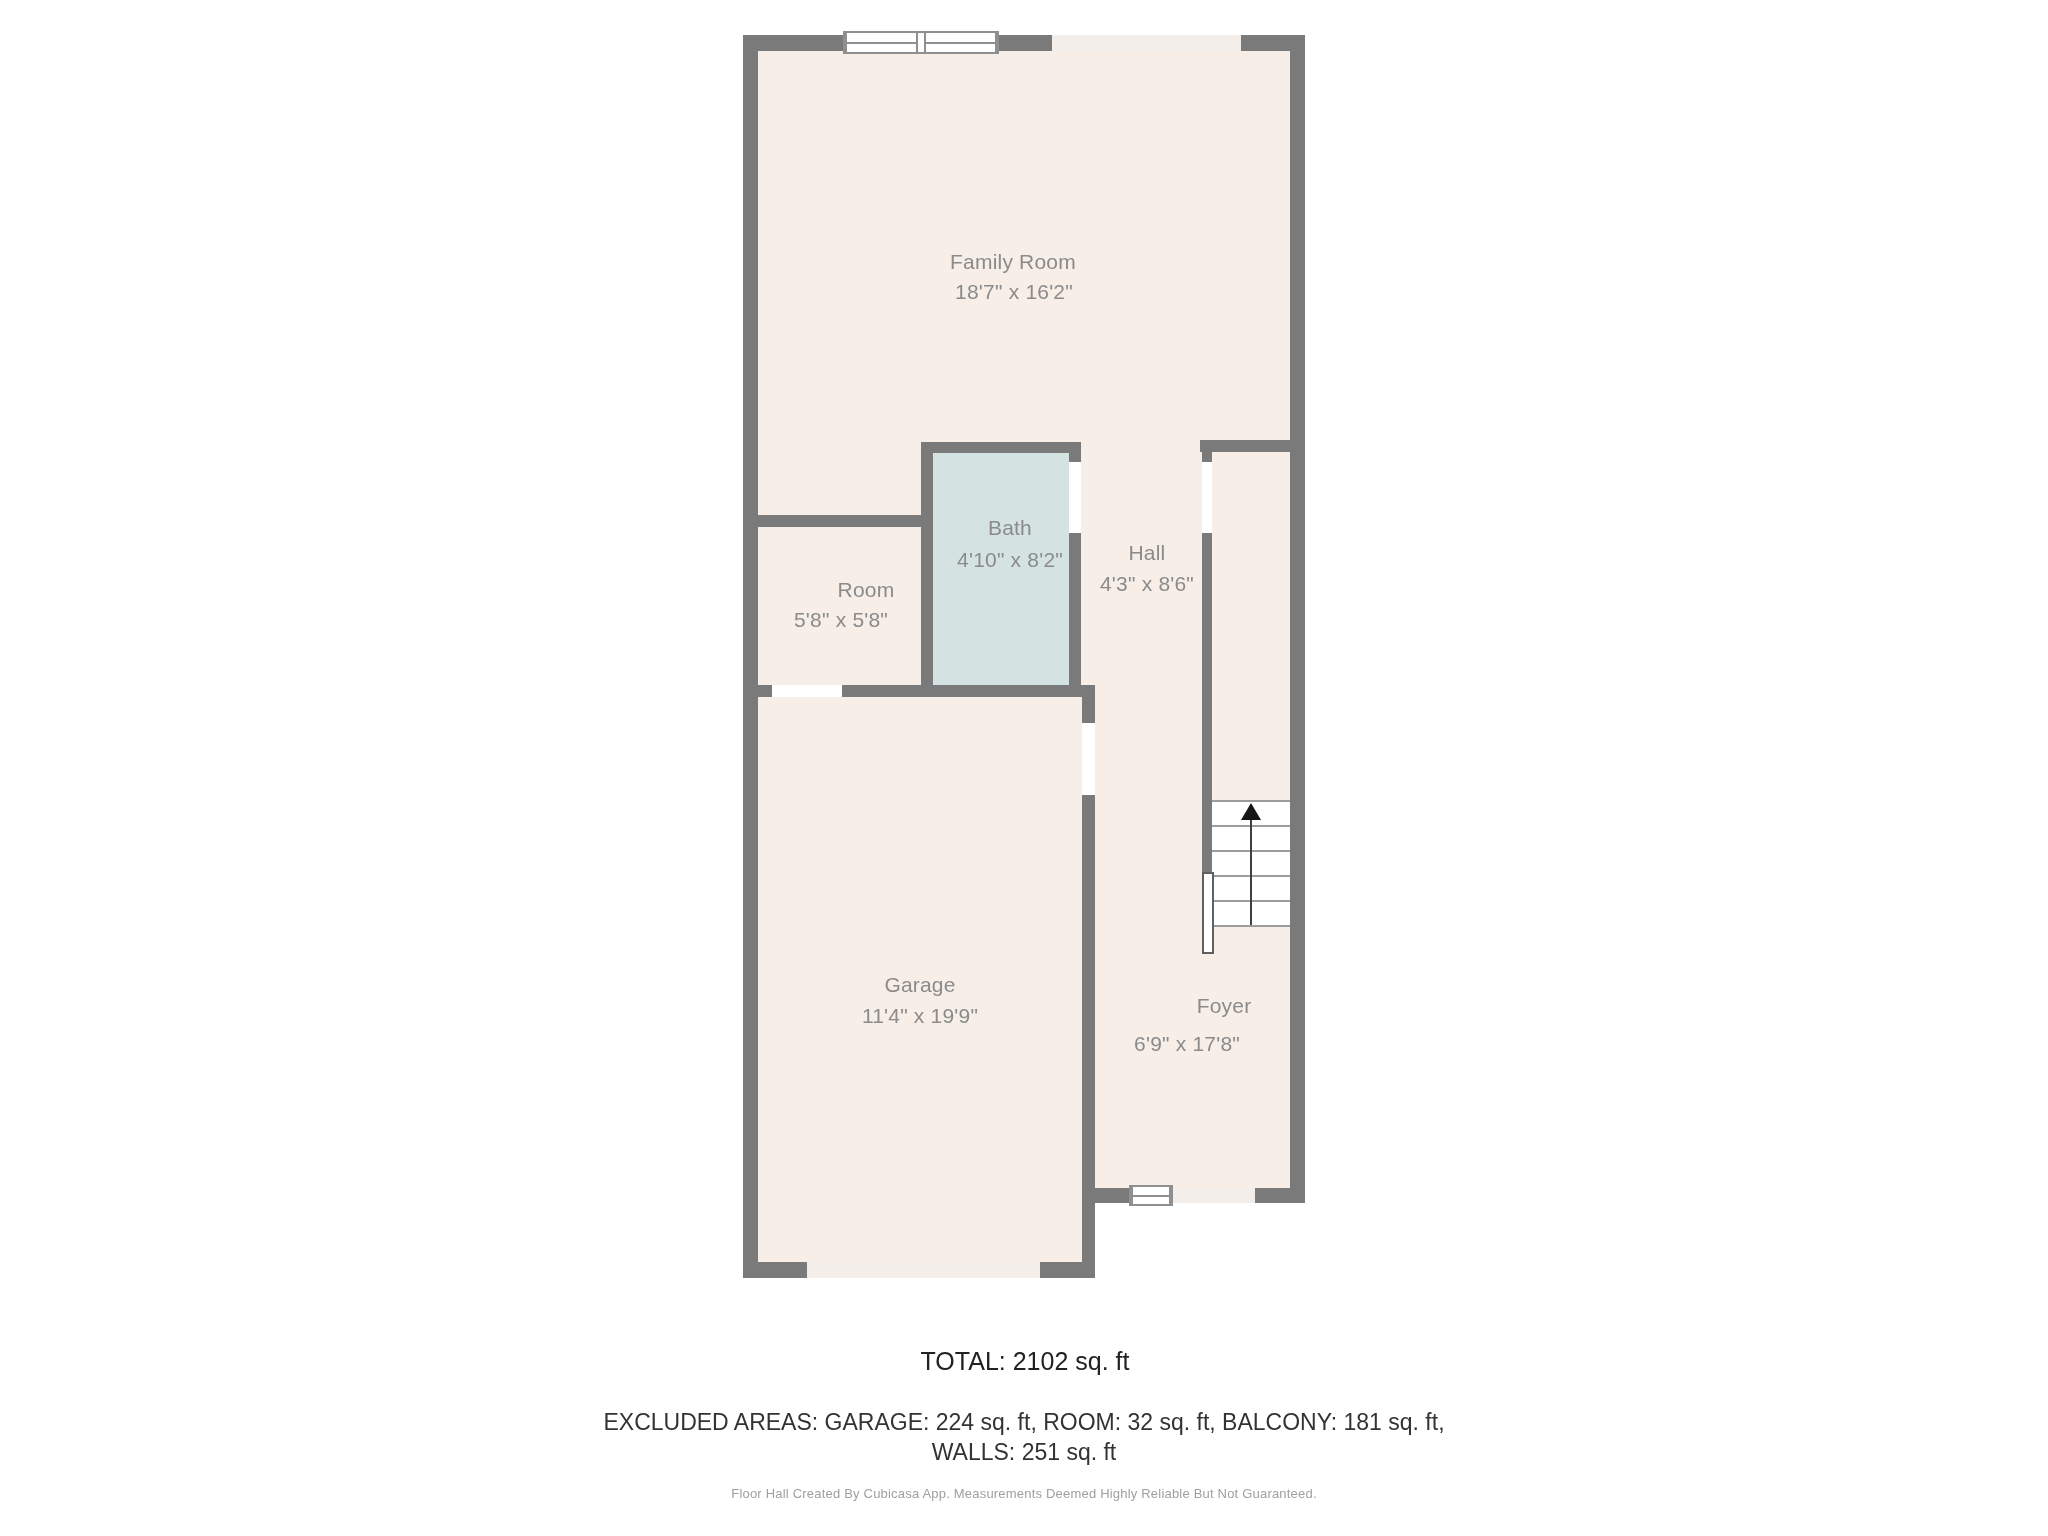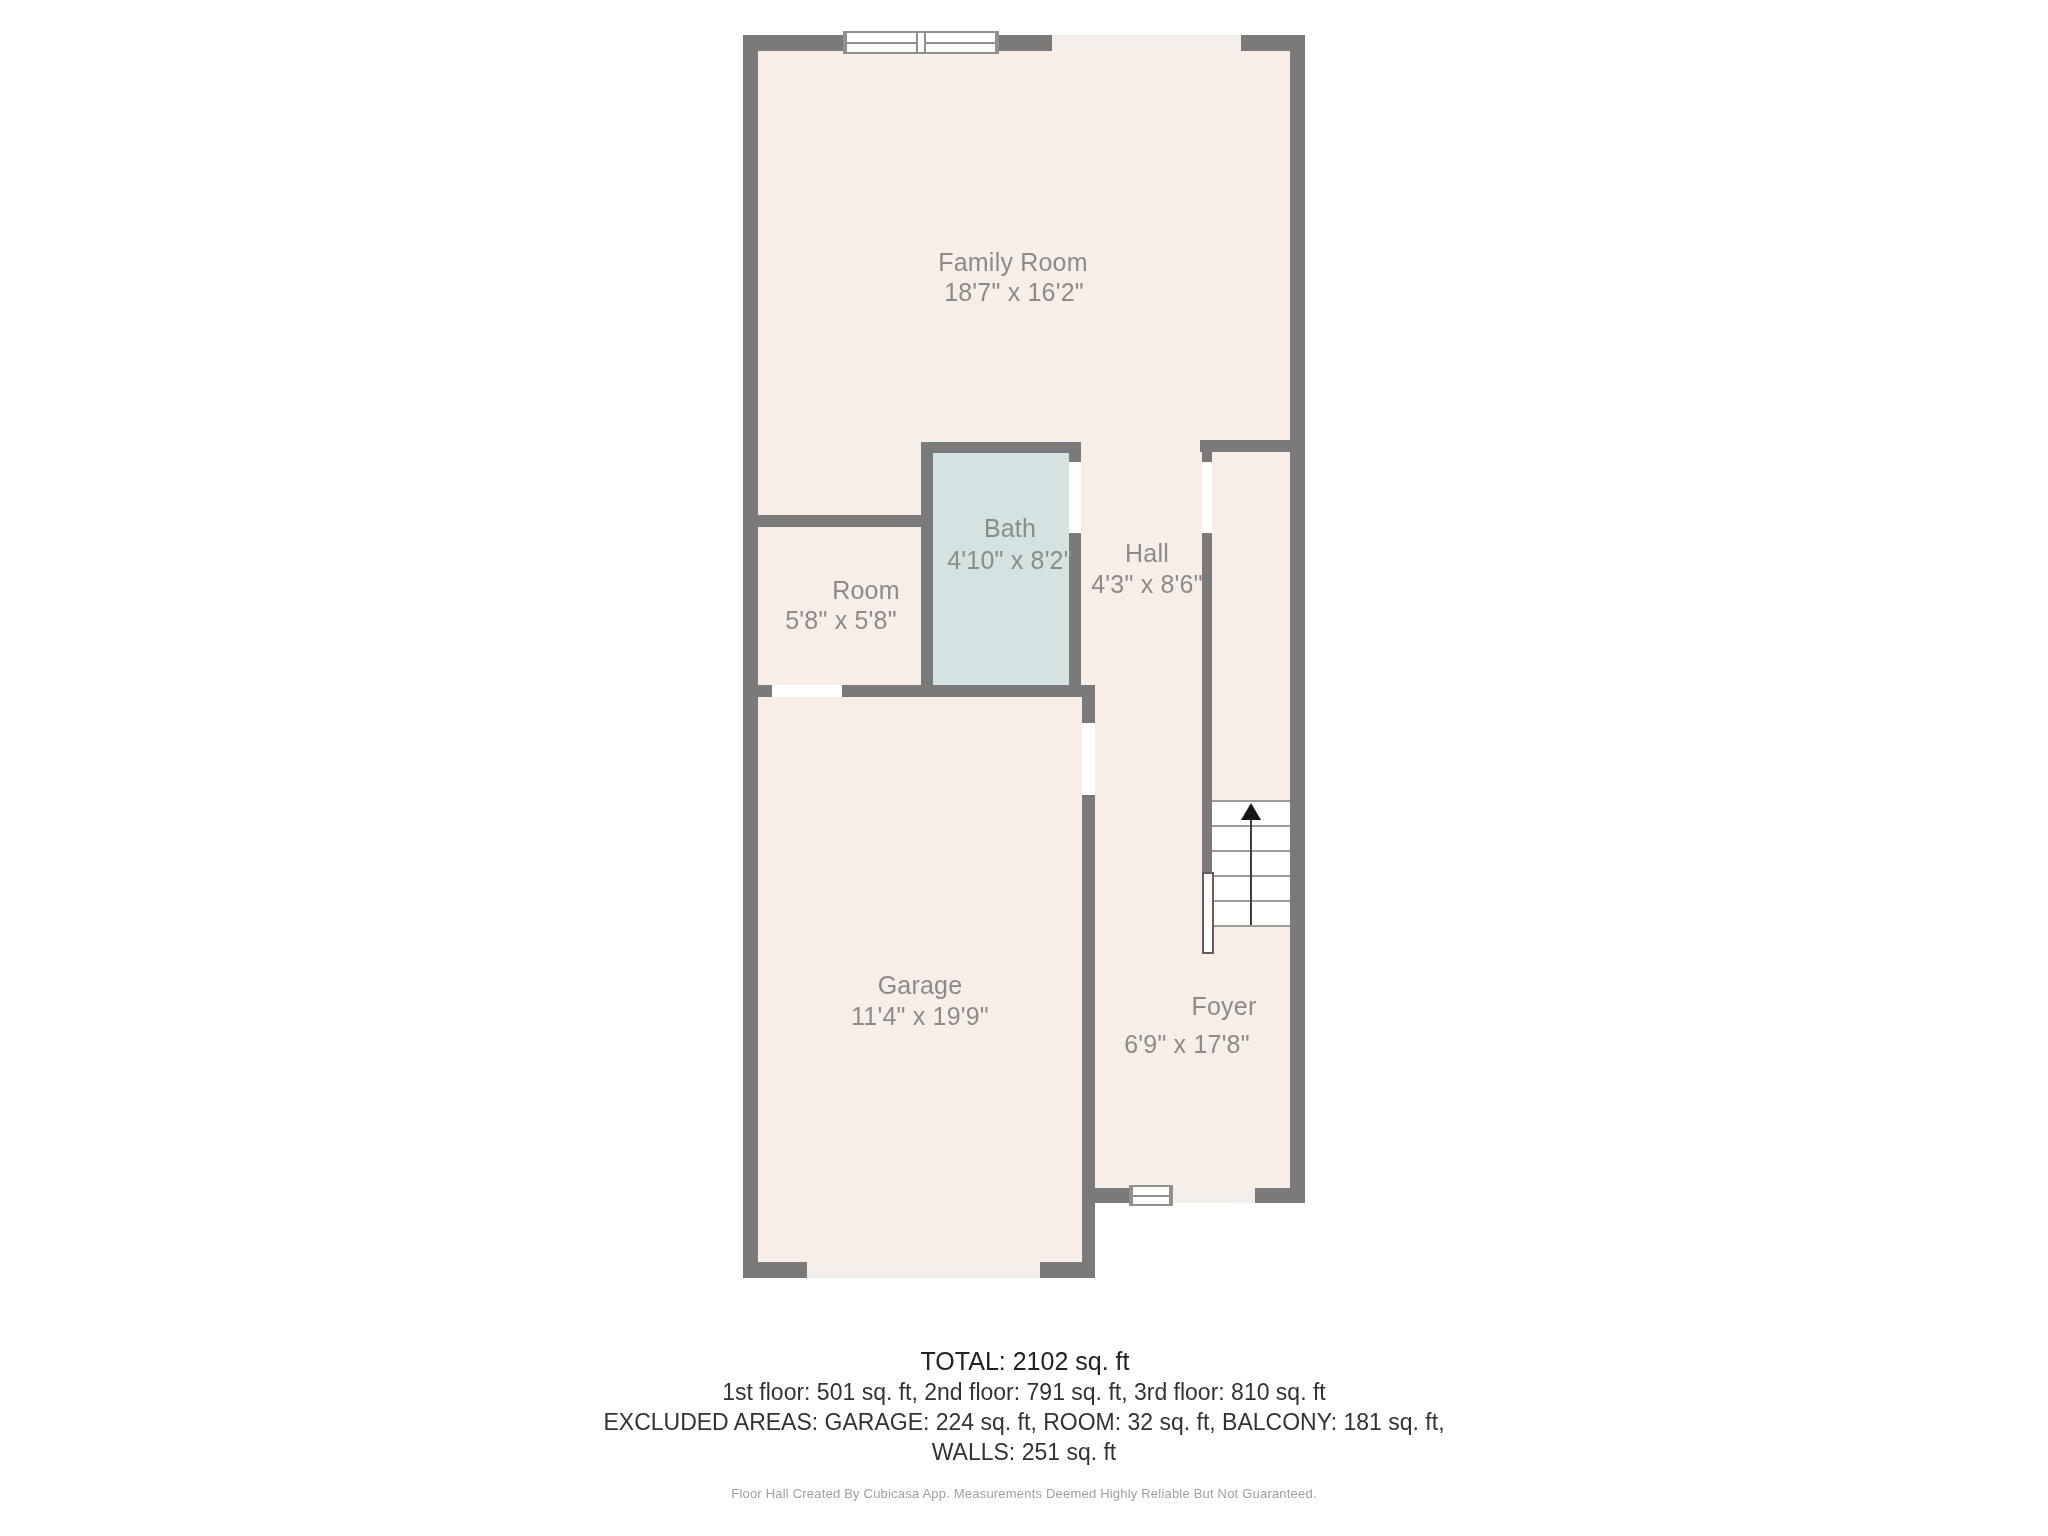--- a/index.html
+++ b/index.html
@@ -4,21 +4,21 @@
 <style>
   html,body{margin:0;padding:0;background:#ffffff;}
   .canvas{position:relative;width:2048px;height:1536px;background:#ffffff;overflow:hidden;
           font-family:"Liberation Sans","DejaVu Sans",sans-serif;}
   .fl{position:absolute;background:#f6eee7;}
   .w{position:absolute;background:#7a7a7a;}
   .bathfl{position:absolute;background:#d4e2e2;}
   .op{position:absolute;background:#f3eee9;}
   .gap{position:absolute;background:#ffffff;}
   .rname,.rdims{position:absolute;transform:translate(-50%,-50%);color:#8b8b8b;
-          font-size:25px;letter-spacing:.2px;white-space:nowrap;}
+          font-size:21px;letter-spacing:.2px;white-space:nowrap;}
   .win{position:absolute;background:#ffffff;border:2px solid #8f8f8f;box-sizing:border-box;
           display:flex;gap:6px;}
   .pane{flex:1;position:relative;border-left:2px solid #8f8f8f;border-right:2px solid #8f8f8f;}
   .pane::after{content:"";position:absolute;left:0;right:0;top:50%;height:2px;margin-top:-1px;background:#8f8f8f;}
   .stairs{position:absolute;background:#ffffff;border-top:2px solid #9c9c9c;border-bottom:2px solid #9c9c9c;box-sizing:border-box;}
   .tread{position:absolute;left:0;right:0;height:2px;background:#9c9c9c;}
   .sline{position:absolute;left:50%;top:12px;bottom:0;width:2px;margin-left:-1px;background:#3f3f3f;}
   .sarrow{position:absolute;left:50%;top:1px;transform:translateX(-50%);width:0;height:0;
           border-left:10px solid transparent;border-right:10px solid transparent;border-bottom:17px solid #161616;}
   .rail{position:absolute;background:#ffffff;border:2px solid #606060;box-sizing:border-box;}
@@ -89,18 +89,17 @@
   <div class="rname" style="left:1147px;top:553px;">Hall</div>
   <div class="rdims" style="left:1147px;top:584px;">4'3" x 8'6"</div>
 
   <div class="rname" style="left:920px;top:985px;">Garage</div>
   <div class="rdims" style="left:920px;top:1016px;">11'4" x 19'9"</div>
 
   <div class="rname" style="left:1224px;top:1006px;">Foyer</div>
   <div class="rdims" style="left:1187px;top:1044px;">6'9" x 17'8"</div>
 
   <div class="sum total" style="left:1025px;top:1361px;">TOTAL: 2102 sq. ft</div>
-  <div class="sum" style="left:1024px;top:1392px;">1st floor: 501 sq. ft, 2nd floor: 791 sq. ft, 3rd floor: 810 sq. ft</div>
   <div class="sum" style="left:1024px;top:1422px;">EXCLUDED AREAS: GARAGE: 224 sq. ft, ROOM: 32 sq. ft, BALCONY: 181 sq. ft,</div>
   <div class="sum" style="left:1024px;top:1452px;">WALLS: 251 sq. ft</div>
   <div class="sum small" style="left:1024px;top:1493px;">Floor Hall Created By Cubicasa App. Measurements Deemed Highly Reliable But Not Guaranteed.</div>
 
 </div>
 
 </body></html>

